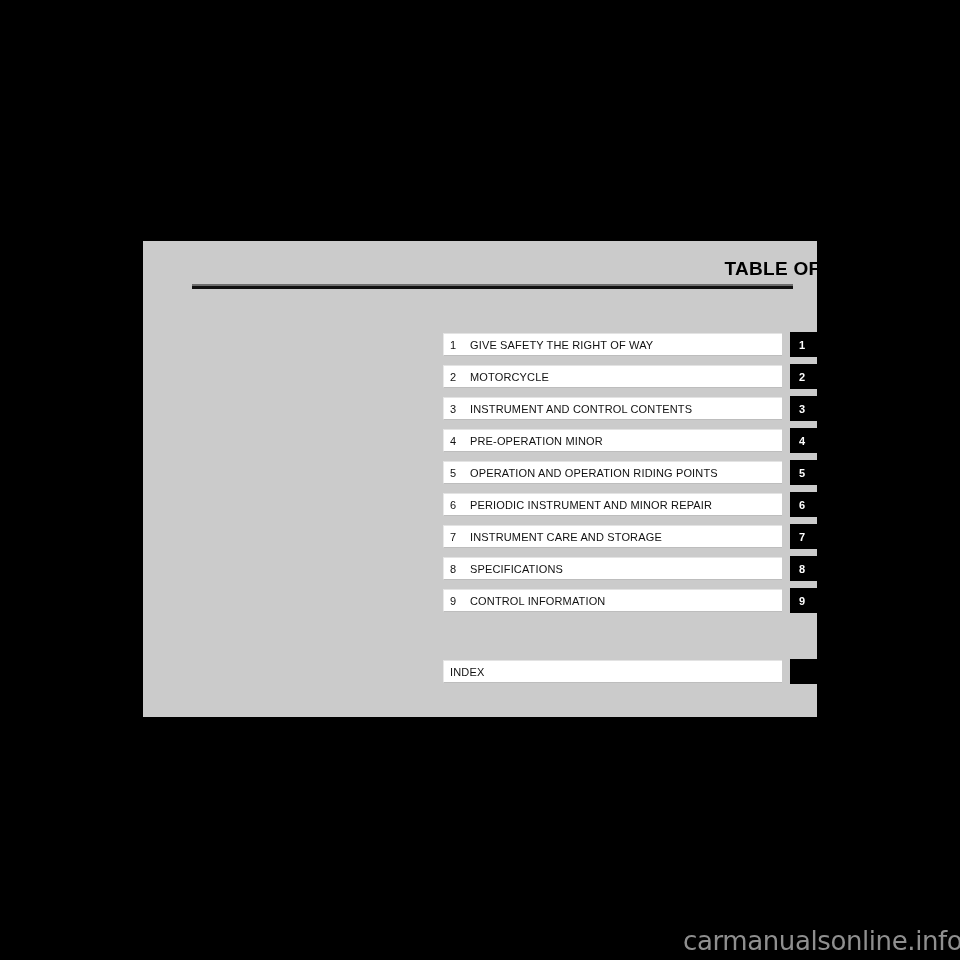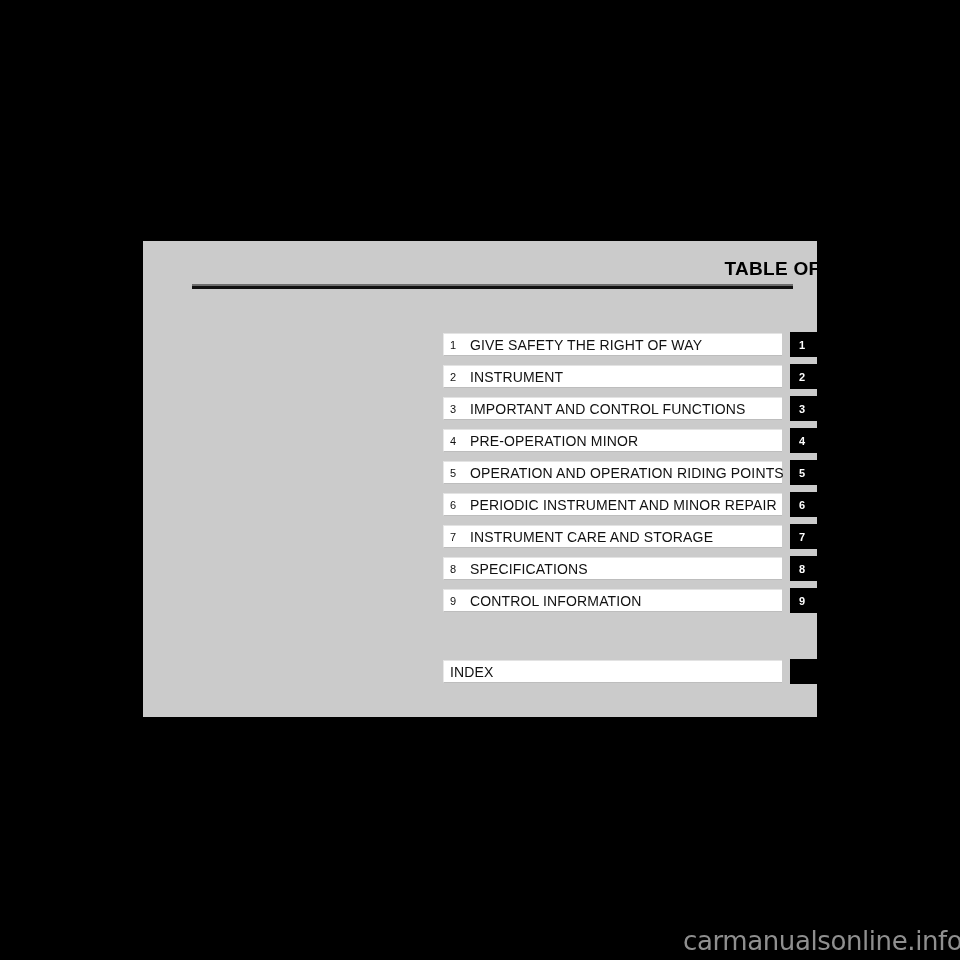--- a/index.html
+++ b/index.html
@@ -106,21 +106,21 @@
   .toc-num {
     display: inline-block;
     width: 20px;
     margin-left: 6px;
     font-size: 11px;
     color: #111111;
     text-align: left;
     flex: 0 0 auto;
   }
   .toc-label {
-    font-size: 14px;
+    font-size: 11px;
     color: #111111;
     letter-spacing: 0.15px;
     white-space: nowrap;
   }
   .toc-label.no-num {
     margin-left: 6px;
   }
 
   .toc-tab {
     position: absolute;
@@ -175,31 +175,31 @@
           <span class="toc-label">GIVE SAFETY THE RIGHT OF WAY</span>
         </div>
         <div class="toc-tab">
           <span class="tab-num">1</span>
         </div>
       </div>
 
       <div class="toc-row">
         <div class="toc-entry">
           <span class="toc-num">2</span>
-          <span class="toc-label">INSTRUMENT</span>
+          <span class="toc-label">MOTORCYCLE</span>
         </div>
         <div class="toc-tab">
           <span class="tab-num">2</span>
         </div>
       </div>
 
       <div class="toc-row">
         <div class="toc-entry">
           <span class="toc-num">3</span>
-          <span class="toc-label">IMPORTANT AND CONTROL FUNCTIONS</span>
+          <span class="toc-label">INSTRUMENT AND CONTROL CONTENTS</span>
         </div>
         <div class="toc-tab">
           <span class="tab-num">3</span>
         </div>
       </div>
 
       <div class="toc-row">
         <div class="toc-entry">
           <span class="toc-num">4</span>
           <span class="toc-label">PRE-OPERATION MINOR</span>

